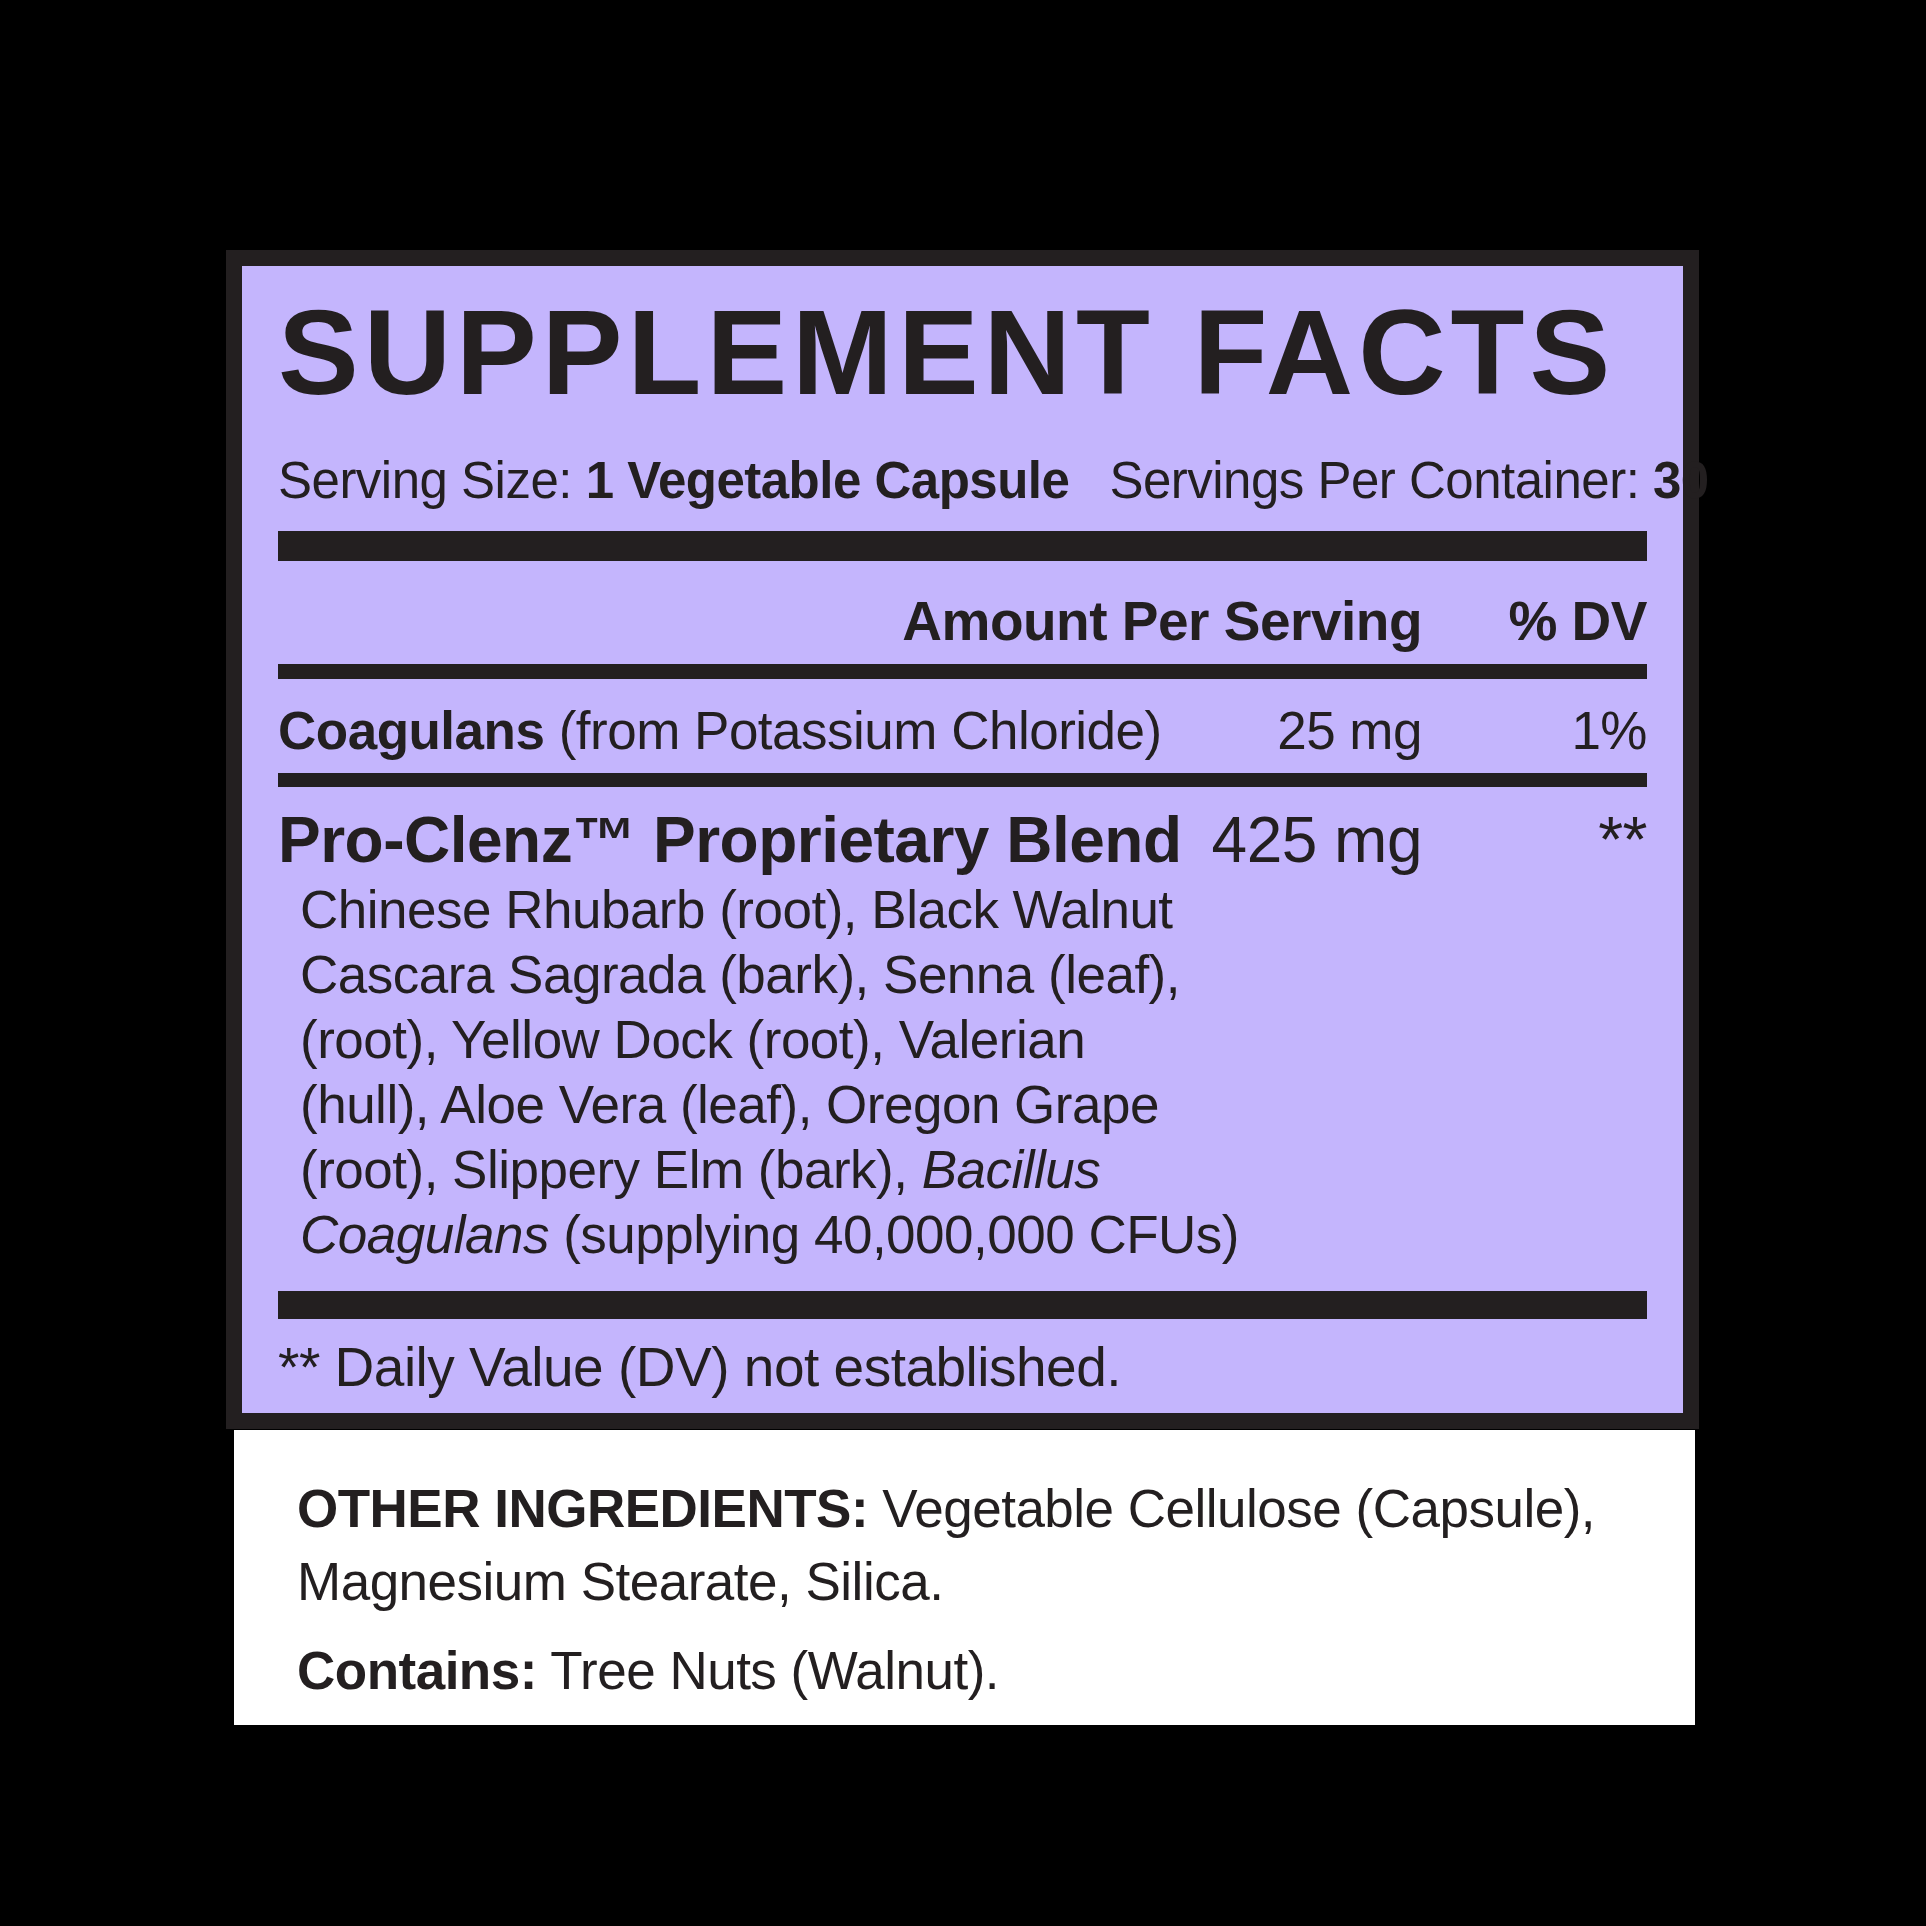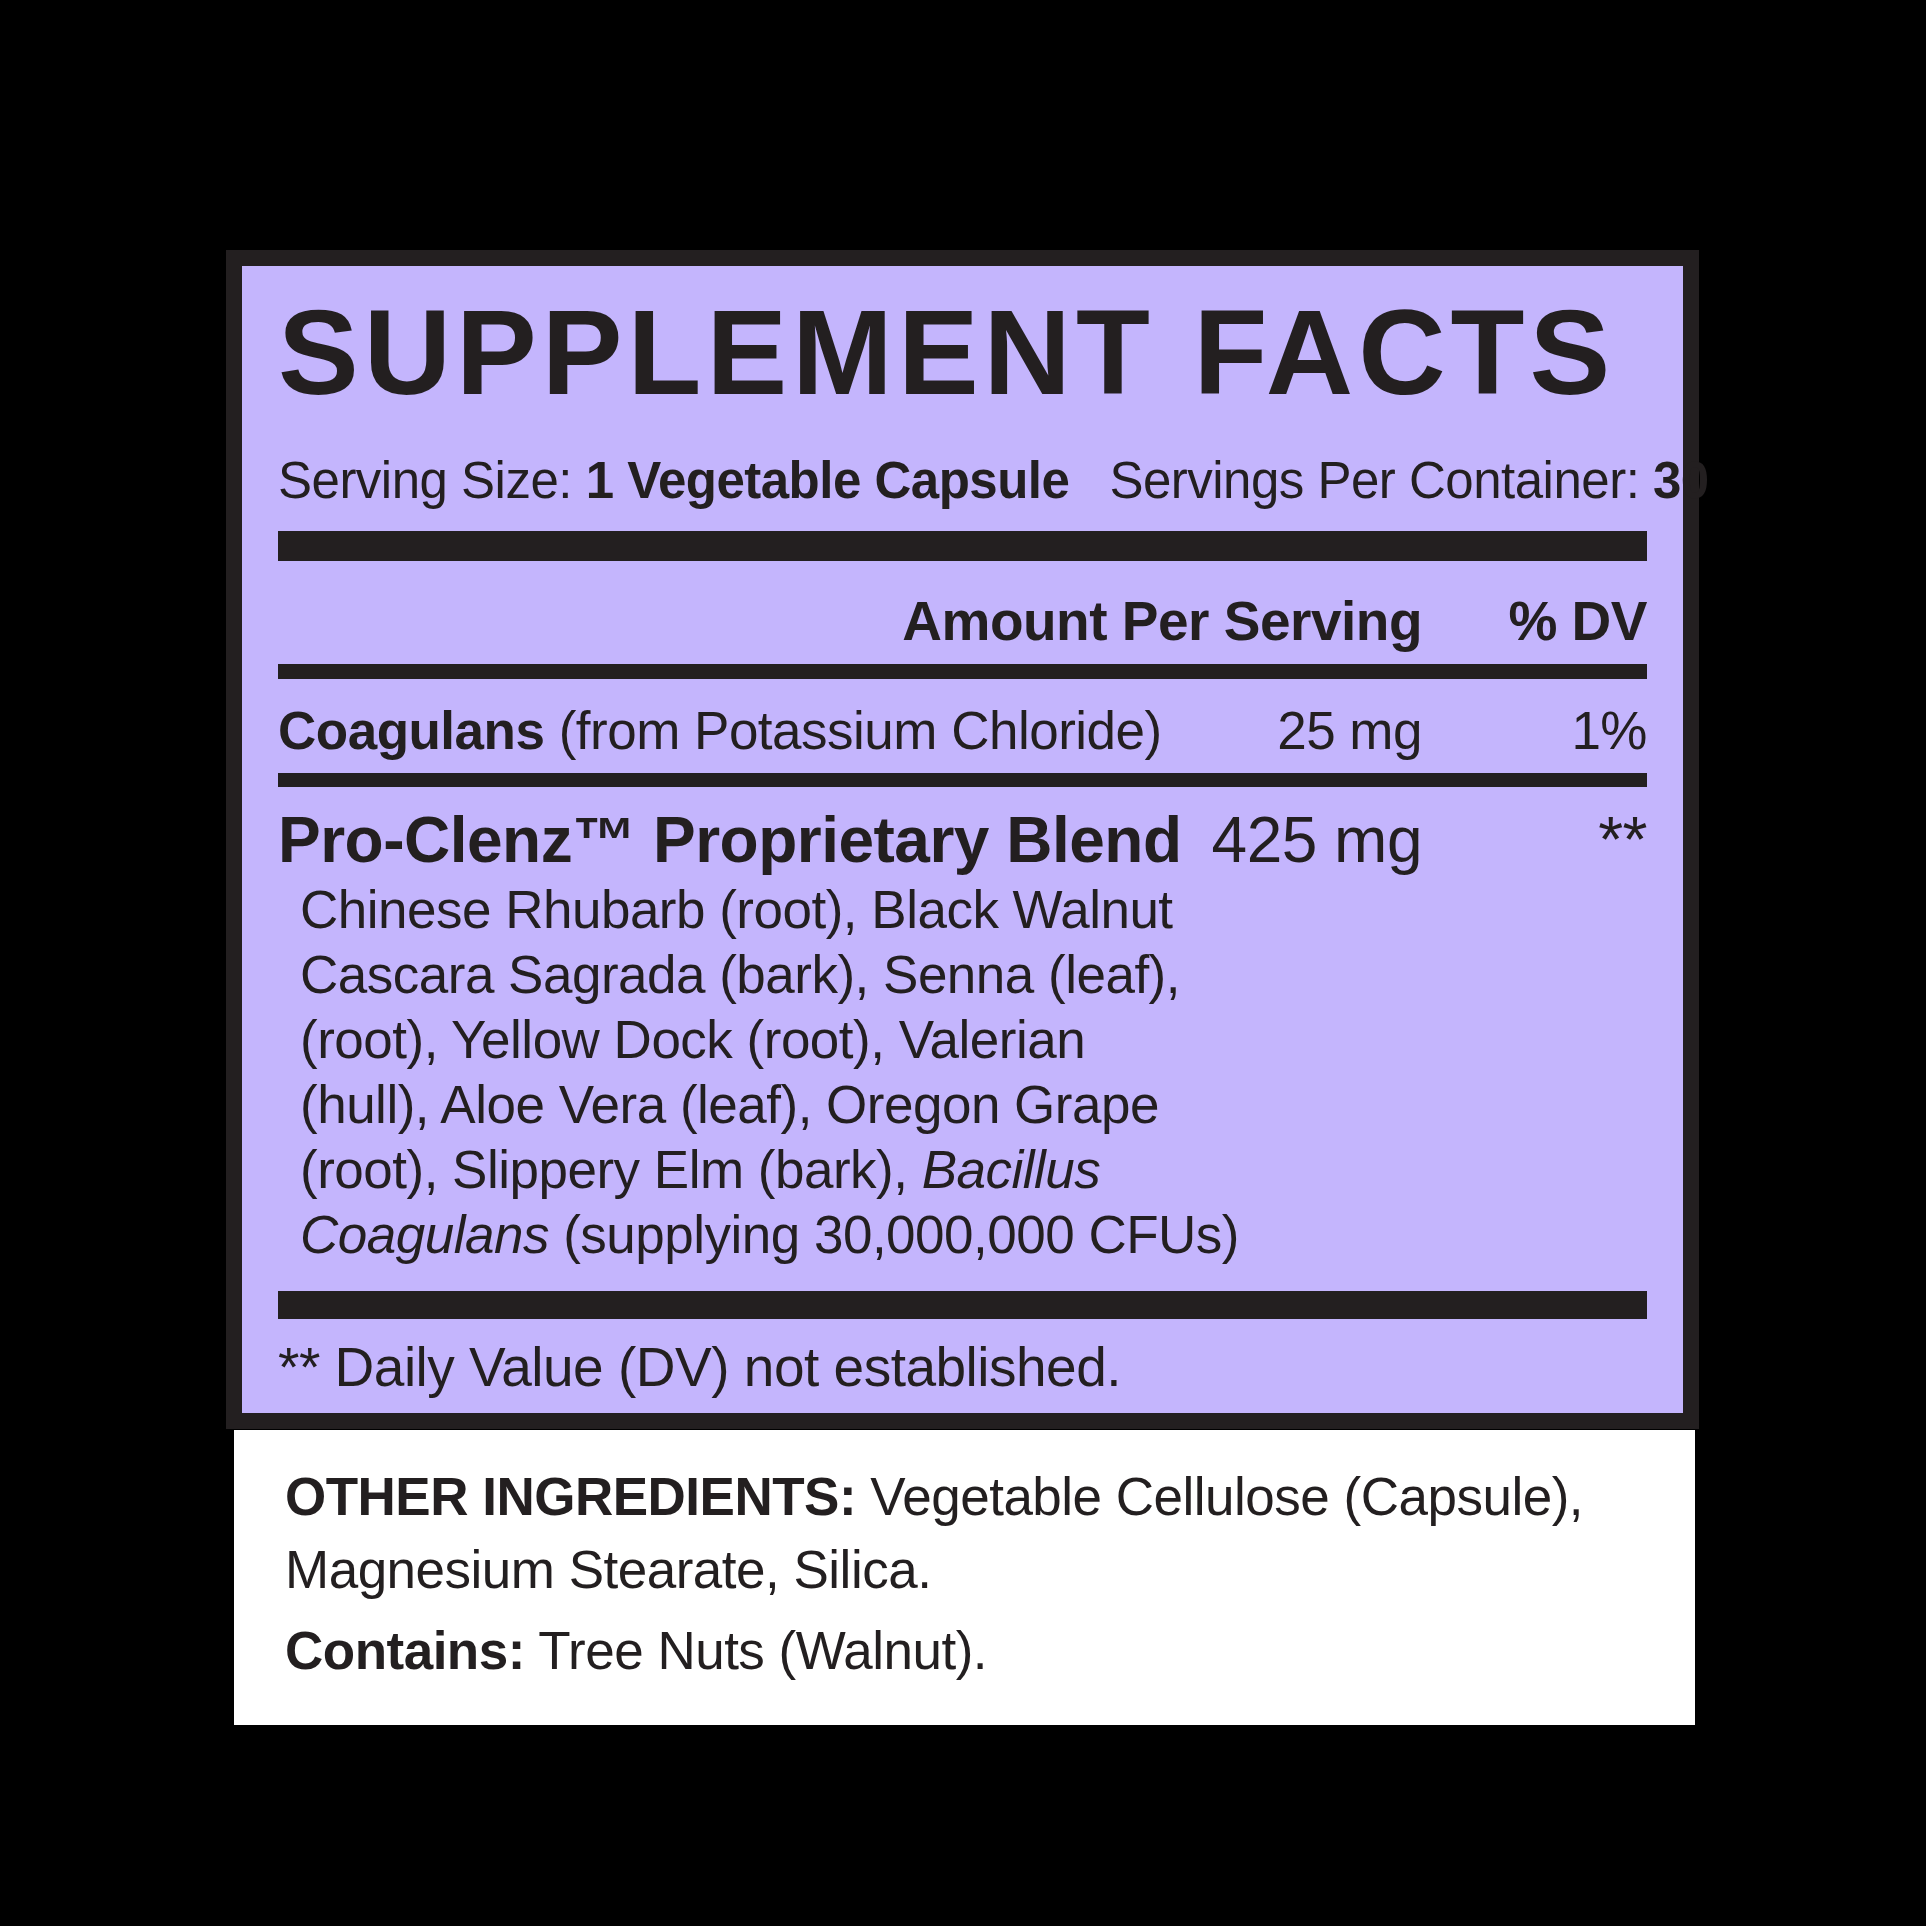--- a/index.html
+++ b/index.html
@@ -74,21 +74,21 @@
   }
   .other-panel{
     position:absolute;
     left:234px;top:1430px;
     width:1461px;height:295px;
     box-sizing:border-box;
     background:#ffffff;
     padding:26px 44px 0 47px;
   }
   .other-panel p{
-    margin:4px;
+    margin:16px;
     font-size:53px;
     line-height:73px;
     letter-spacing:-0.5px;
   }
   .other-panel p.contains{margin-top:8px;}
   b{font-weight:700;}
   i{font-style:italic;}
 </style>
 </head>
 <body>
@@ -124,21 +124,21 @@
     <span class="col-amt">425 mg</span>
     <span class="col-dv">**</span>
   </div>
 
   <div class="blend-lines">
     <div>Chinese Rhubarb (root), Black Walnut</div>
     <div>Cascara Sagrada (bark), Senna (leaf),</div>
     <div>(root), Yellow Dock (root), Valerian</div>
     <div>(hull), Aloe Vera (leaf), Oregon Grape</div>
     <div><span>(root), Slippery Elm (bark), </span><i>Bacillus</i></div>
-    <div><i>Coagulans</i><span> (supplying 30,000,000 CFUs)</span></div>
+    <div><i>Coagulans</i><span> (supplying 40,000,000 CFUs)</span></div>
   </div>
 
   <div class="bar b4"></div>
 
   <p class="footnote">** Daily Value (DV) not established.</p>
 
 </section>
 
 <section class="other-panel">
   <p><b>OTHER INGREDIENTS:</b><span> Vegetable Cellulose (Capsule), Magnesium Stearate, Silica.</span></p>

